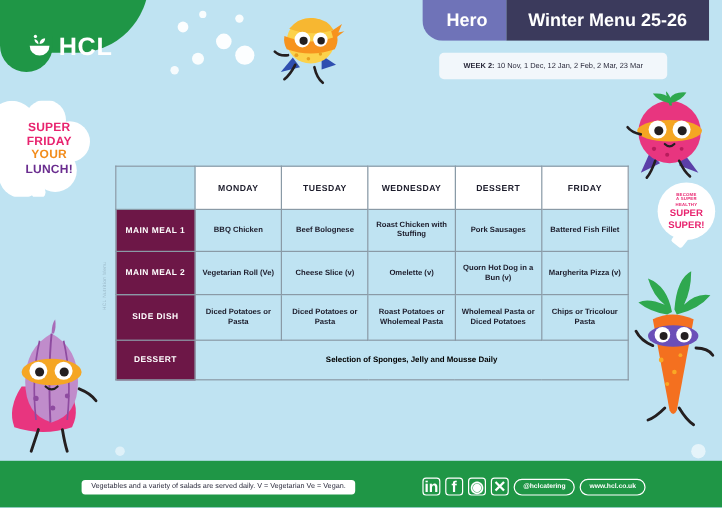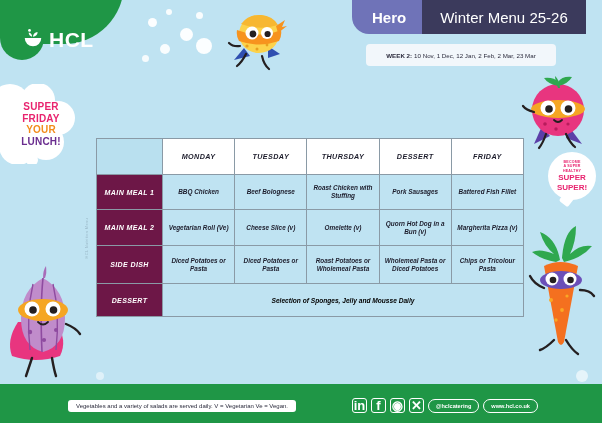--- a/index.html
+++ b/index.html
@@ -51,21 +51,21 @@
     height: 34px; display: flex; align-items: stretch;
     border-radius: 0 0 0 17px; overflow: hidden; z-index: 5;
   }
   .title-hero {
     background: #6f73b8; color: #ffffff;
     font-size: 15px; font-weight: bold;
     display: flex; align-items: center; padding: 0 16px 0 20px;
   }
   .title-menu {
     background: #3b3a5c; color: #ffffff;
-    font-size: 15px; font-weight: normal;
+    font-size: 15px; font-weight: bold;
     display: flex; align-items: center; padding: 0 18px;
   }
 
   .week-bar {
     position: absolute; left: 366px; top: 44px;
     width: 190px; height: 22px;
     background: #f2f7fb; border-radius: 4px;
     display: flex; align-items: center; justify-content: center;
     font-size: 6.2px; color: #2b2b3c; z-index: 4;
   }
@@ -106,21 +106,21 @@
   .badge-big {
     font-size: 8px; font-weight: bold; color: #e8246f;
     line-height: 8.4px; text-align: center; margin-top: 1px;
   }
 
   
   .table-wrap {
     position: absolute; left: 96px; top: 138px;
     width: 428px; z-index: 2;
   }
-  table.menu { border-collapse: collapse; width: 100%; table-layout: fixed; font-style: italic; }
+  table.menu { border-collapse: collapse; width: 100%; table-layout: fixed; }
   table.menu td, table.menu th {
     border: 1px solid #8a9aa6;
     text-align: center; vertical-align: middle;
   }
   .corner-cell { background: #b9e0ef; width: 66px; height: 36px; }
   th.day {
     background: #ffffff; color: #1c1c2b;
     font-size: 7.2px; font-weight: bold; letter-spacing: .4px;
     height: 36px;
   }
@@ -284,21 +284,21 @@
 
 <div class="vert-watermark">HCL Nutrition Menu</div>
 
 <div class="table-wrap">
   <table class="menu">
     <thead>
       <tr>
         <th class="corner-cell"></th>
         <th class="day">MONDAY</th>
         <th class="day">TUESDAY</th>
-        <th class="day">THURSDAY</th>
+        <th class="day">WEDNESDAY</th>
         <th class="day">DESSERT</th>
         <th class="day">FRIDAY</th>
       </tr>
     </thead>
     <tbody>
       <tr class="r1">
         <td class="rowlabel">MAIN MEAL 1</td>
         <td class="item">BBQ Chicken</td>
         <td class="item">Beef Bolognese</td>
         <td class="item">Roast Chicken with Stuffing</td>

